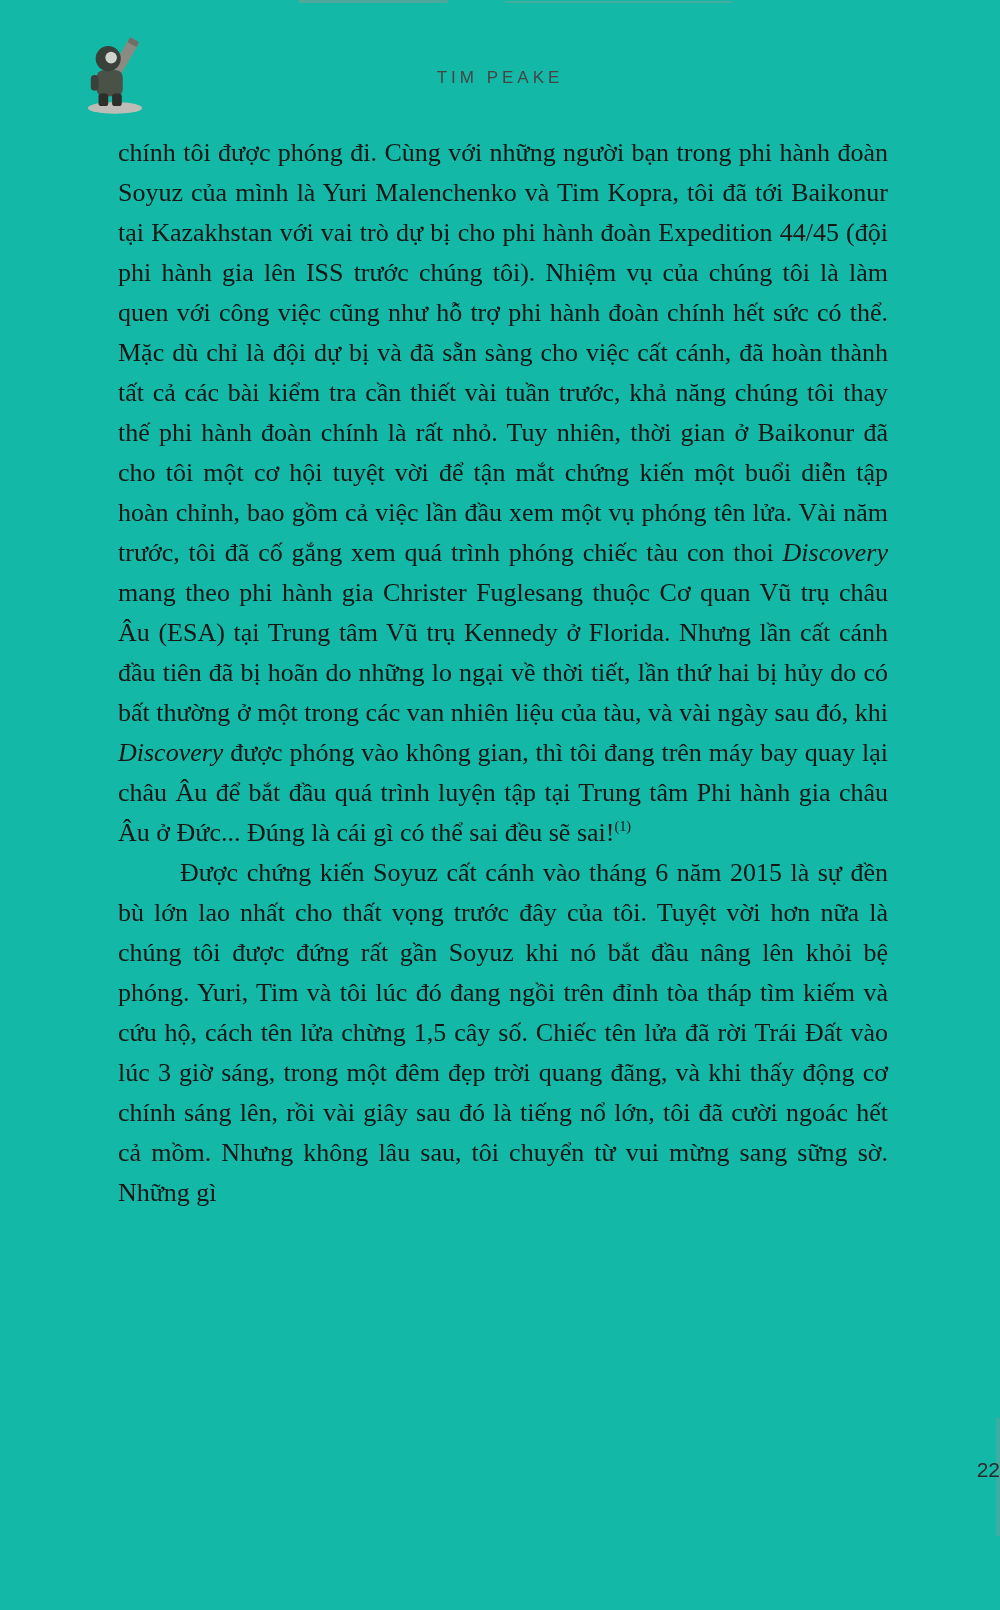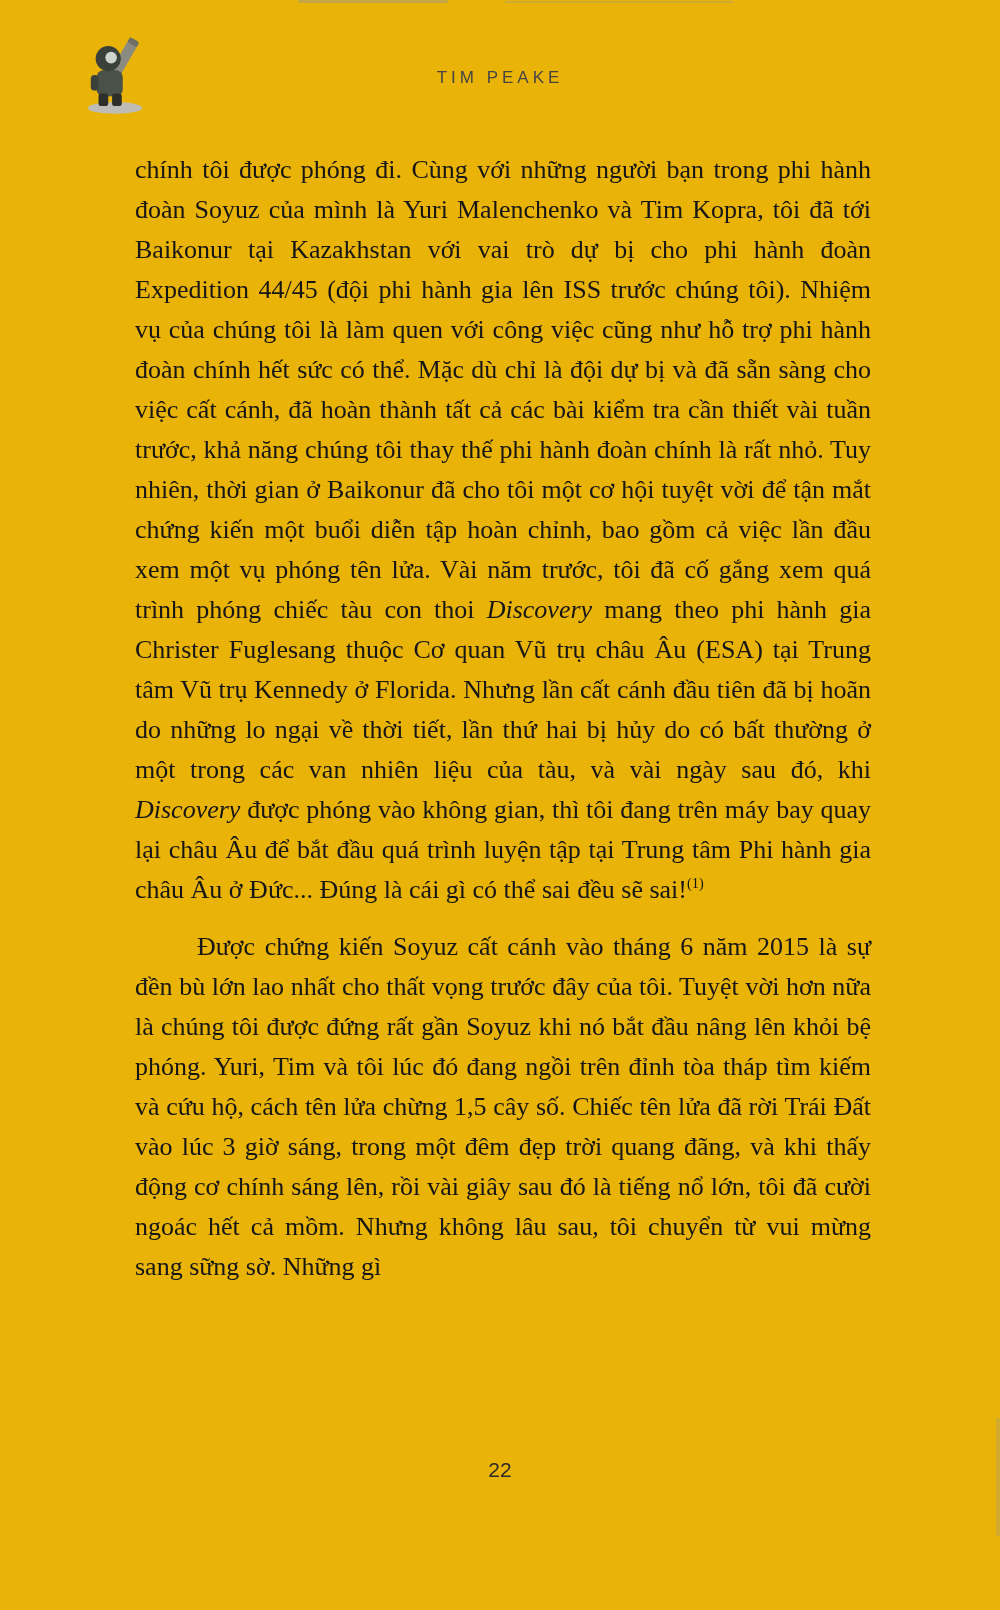--- a/index.html
+++ b/index.html
@@ -2,21 +2,21 @@
 <html lang="vi"><head>
 <meta charset="utf-8">
 <title>Book Page</title>
 <style>
   html, body { margin: 0; padding: 0; background: #e9e9e6; }
   .page {
     position: relative;
     width: 1000px;
     height: 1610px;
     margin: 0 auto;
-    background: #eab308;
+    background: #14b8a6;
     overflow: hidden;
     font-family: "Liberation Serif", "DejaVu Serif", serif;
     color: #161616;
   }
 
   
   .artifact { position: absolute; background: #97978f; pointer-events: none; }
   .artifact.a1 { top: 0; left: 298px; width: 150px; height: 3px; opacity: .45; border-radius: 2px; }
   .artifact.a2 { top: 1px; left: 505px; width: 228px; height: 2px; opacity: .35; }
   .artifact.a3 { top: 1418px; right: 0; width: 4px; height: 118px; opacity: .30; }
@@ -43,21 +43,21 @@
 
   .content {
     position: absolute;
     top: 133px;
     left: 118px;
     right: 112px;
     font-size: 26px;
     line-height: 40px;
     text-align: justify;
   }
-  .content p { margin: 17px; }
+  .content p { margin: 0; }
   .para-indent { text-indent: 62px; }
   .content i { font-style: italic; }
   .content sup { font-size: 0.55em; line-height: 0; vertical-align: super; }
 
   .footnote {
     position: absolute;
     top: 1342px;
     left: 118px;
     right: 112px;
   }
@@ -73,21 +73,21 @@
     font-size: 19px;
     line-height: 29px;
     color: #222;
   }
   .footnote-text i { font-style: italic; }
 
   .page-number {
     position: absolute;
     top: 1458px;
     left: 0; right: 0;
-    text-align: center;
+    text-align: right;
     font-family: "Liberation Sans", "DejaVu Sans", sans-serif;
     font-size: 21px;
     color: #2a2a2a;
   }
 </style>
 </head>
 <body>
 
 <div class="page">
 

